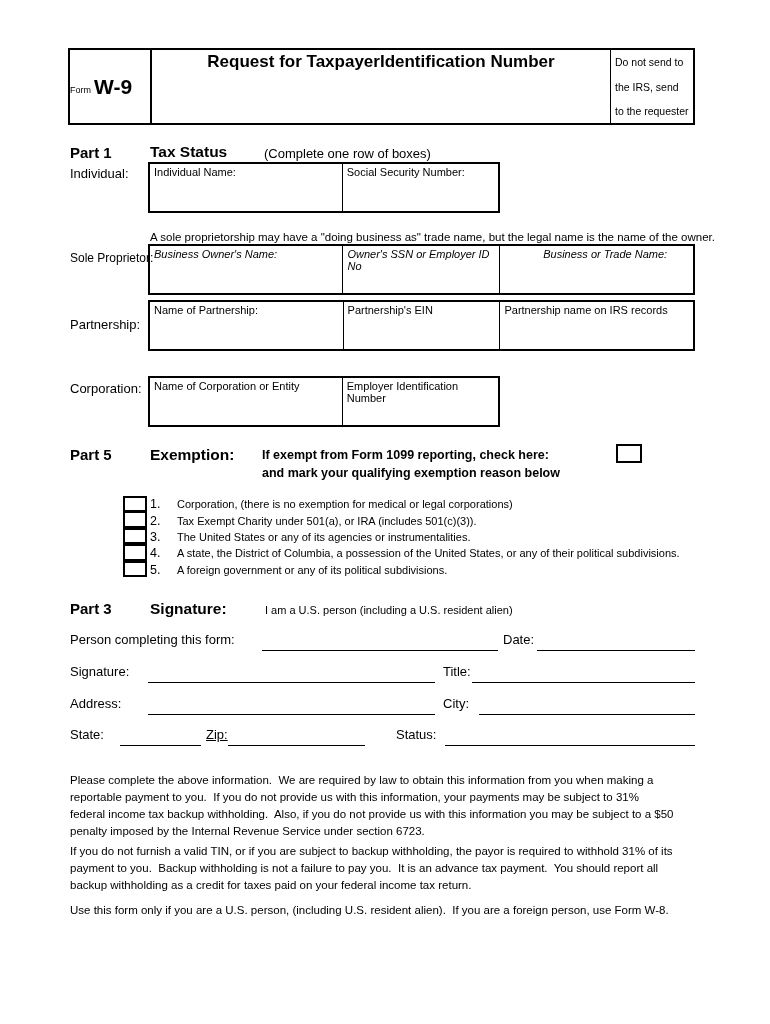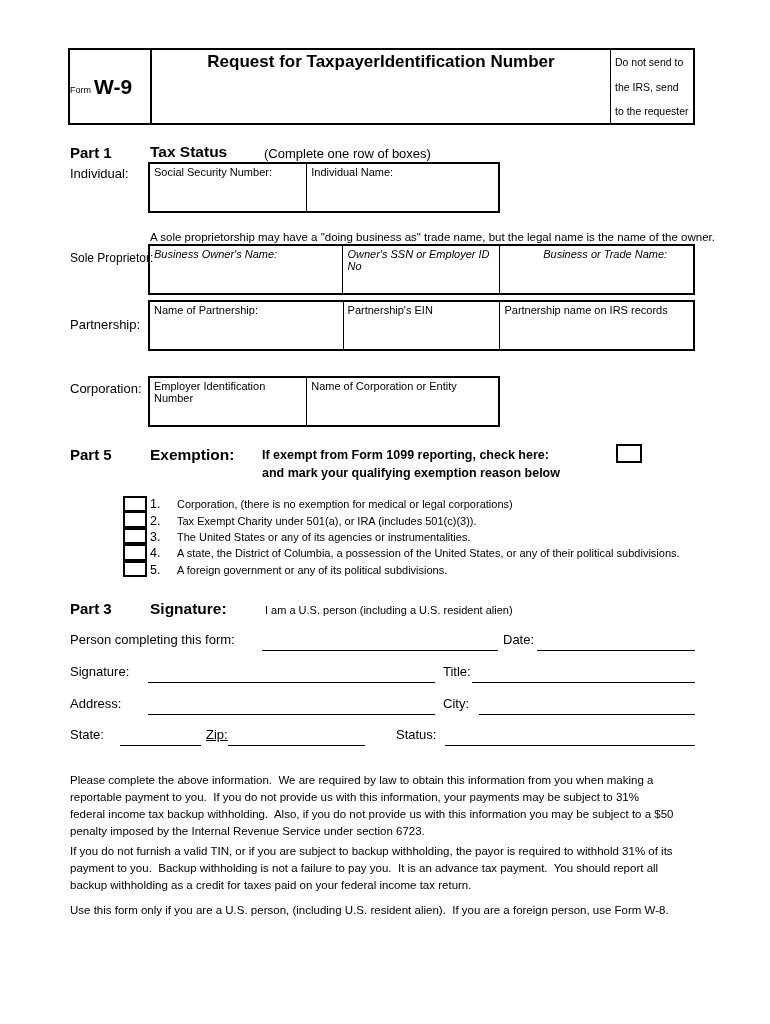--- a/index.html
+++ b/index.html
@@ -77,43 +77,43 @@
       <span>to the requester</span>
     </div>
   </div>
 
   <div class="abs part-label" style="left:70px; top:144px;">Part 1</div>
   <div class="abs part-heading" style="left:150px; top:143px;">Tax Status</div>
   <div class="abs" style="left:264px; top:146px; font-size:13px;">(Complete one row of boxes)</div>
 
   <div class="abs row-label" style="left:70px; top:166px;">Individual:</div>
   <div class="ftable" style="left:148px; top:162px; width:352px; height:51px;">
+    <div class="fcell" style="width:194px;">Individual Name:</div>
     <div class="fcell" style="width:158px;">Social Security Number:</div>
-    <div class="fcell" style="width:194px;">Individual Name:</div>
   </div>
 
   <div class="abs note-text" style="left:150px; top:231px;">A sole proprietorship may have a "doing business as" trade name, but the legal name is the name of the owner.</div>
   <div class="abs row-label" style="left:70px; top:251px; font-size:12px;">Sole Proprietor:</div>
   <div class="ftable" style="left:148px; top:244px; width:547px; height:51px;font-style:italic;">
     <div class="fcell" style="width:194px;">Business Owner's Name:</div>
     <div class="fcell" style="width:158px;">Owner's SSN or Employer ID No</div>
     <div class="fcell" style="width:195px;padding-left:43px;">Business or Trade Name:</div>
   </div>
 
   <div class="abs row-label" style="left:70px; top:317px;">Partnership:</div>
   <div class="ftable" style="left:148px; top:300px; width:547px; height:51px;">
     <div class="fcell" style="width:194px;">Name of Partnership:</div>
     <div class="fcell" style="width:158px;">Partnership's EIN</div>
     <div class="fcell" style="width:195px;">Partnership name on IRS records</div>
   </div>
 
   <div class="abs row-label" style="left:70px; top:381px;">Corporation:</div>
   <div class="ftable" style="left:148px; top:376px; width:352px; height:51px;">
+    <div class="fcell" style="width:194px;">Name of Corporation or Entity</div>
     <div class="fcell" style="width:158px;">Employer Identification Number</div>
-    <div class="fcell" style="width:194px;">Name of Corporation or Entity</div>
   </div>
 
   <div class="abs part-label" style="left:70px; top:446px;">Part 5</div>
   <div class="abs part-heading" style="left:150px; top:446px;">Exemption:</div>
   <div class="abs instr" style="left:262px; top:448px;">If exempt from Form 1099 reporting, check here:</div>
   <div class="abs instr" style="left:262px; top:466px;">and mark your qualifying exemption reason below</div>
   <div class="big-checkbox"></div>
 
   <div class="reasons">
     <div class="reason-row">

